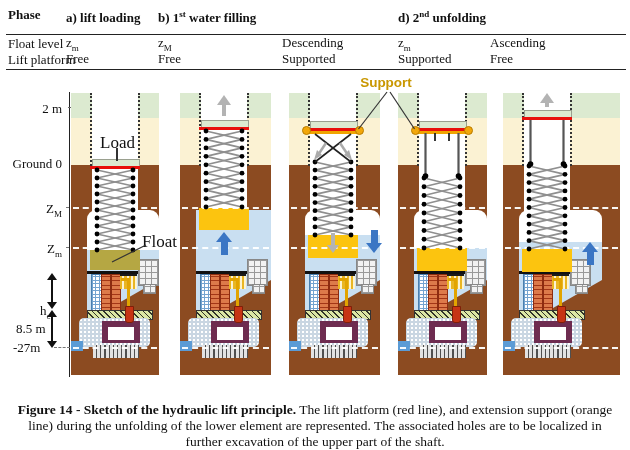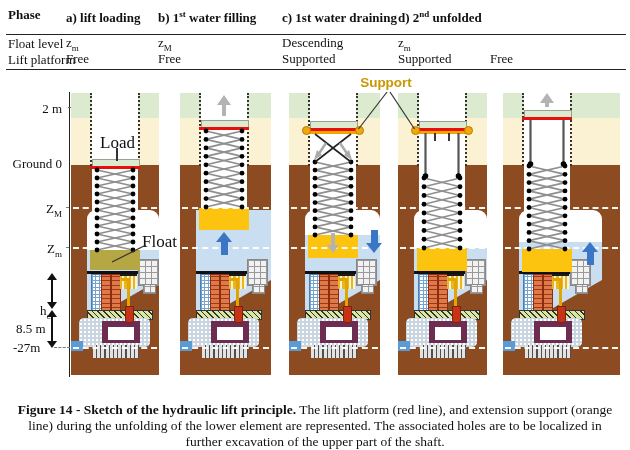--- a/index.html
+++ b/index.html
@@ -70,29 +70,29 @@
 <body>
 
 <div id="fig">
 
   <div class="t-rowlab t-head" style="top:7px;">Phase</div>
   <div class="t-rowlab" style="top:36px;text-align:right;">Float level</div>
   <div class="t-rowlab" style="top:52px;">Lift platform</div>
 
   <div class="t-cell t-head" style="left:66px;top:7px;width:94px;"><span>a) lift loading</span><sup class="s"></sup><span></span></div>
   <div class="t-cell t-head" style="left:158px;top:7px;width:126px;"><span>b) 1</span><sup class="s">st</sup><span> water filling</span></div>
-  <div class="t-cell t-head" style="left:282px;top:7px;width:116px;"><span>c) 1st water draining</span><sup class="s"></sup><span></span></div>
-  <div class="t-cell t-head" style="left:398px;top:7px;width:92px;"><span>d) 2</span><sup class="s">nd</sup><span> unfolded</span></div>
+  <div class="t-cell t-head" style="left:398px;top:7px;width:92px;"><span>d) 2</span><sup class="s">nd</sup><span> unfolding</span></div>
 
   <div class="rule" style="top:33.5px;"></div>
 
   <div class="t-cell" style="left:66px;top:36px;width:94px;"><span>z</span><sub class="s">m</sub></div>
   <div class="t-cell" style="left:158px;top:36px;width:126px;"><span>z</span><sub class="s">M</sub></div>
   <div class="t-cell" style="left:282px;top:36px;width:116px;"><span>Descending</span><sub class="s"></sub></div>
   <div class="t-cell" style="left:398px;top:36px;width:92px;"><span>z</span><sub class="s">m</sub></div>
+  <div class="t-cell" style="left:490px;top:36px;width:138px;"><span>Ascending</span><sub class="s"></sub></div>
 
   <div class="t-cell" style="left:66px;top:52px;width:94px;">Free</div>
   <div class="t-cell" style="left:158px;top:52px;width:126px;">Free</div>
   <div class="t-cell" style="left:282px;top:52px;width:116px;">Supported</div>
   <div class="t-cell" style="left:398px;top:52px;width:92px;">Supported</div>
   <div class="t-cell" style="left:490px;top:52px;width:138px;">Free</div>
 
   <div class="rule" style="top:68.5px;"></div>
 
   <div class="axis" style="left:68.5px;top:92px;height:285px;"></div>

